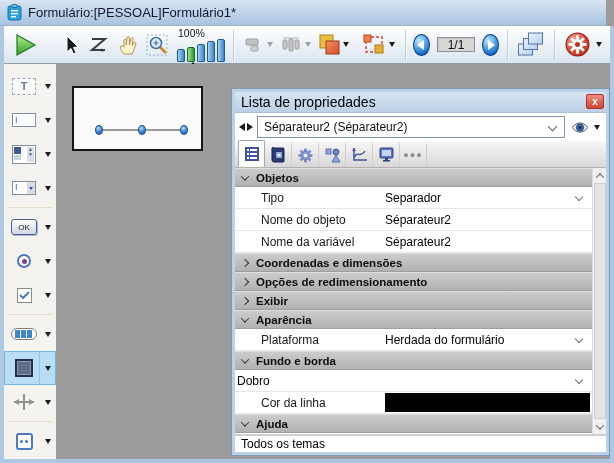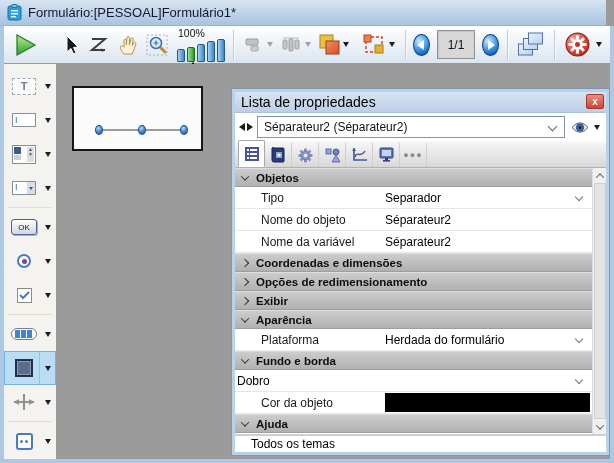--- a/index.html
+++ b/index.html
@@ -38,21 +38,21 @@
   .zbar { width:8px; border:1px solid #1f5c96; border-radius:2px 2px 1px 1px;
           background:linear-gradient(90deg,#a7d2f2,#3c86cc); }
   .zbar.green { border-color:#157015; background:linear-gradient(90deg,#9fe08f,#2a9c2a); }
   .zmark { position:absolute; left:13px; bottom:-4px; width:0; height:0;
            border-left:3px solid transparent; border-right:3px solid transparent; border-bottom:4px solid #000; }
   .navcircle { width:22px; height:22px; border-radius:50%; border:1px solid #0a3f85;
     background:radial-gradient(circle at 35% 30%, #cde8fc, #4aa0e8 45%, #1766c4 78%, #0c4fa0);
     display:flex; align-items:center; justify-content:center; }
   .tri-l { width:0;height:0;border-top:5px solid transparent;border-bottom:5px solid transparent;border-right:7px solid #fff; margin-right:2px;}
   .tri-r { width:0;height:0;border-top:5px solid transparent;border-bottom:5px solid transparent;border-left:7px solid #fff; margin-left:2px;}
-  .pagebox { width:52px; height:29px; margin:0 4px; background:#d7d7d7; border:1px solid #8f8f8f;
+  .pagebox { width:52px; height:15px; margin:0 4px; background:#d7d7d7; border:1px solid #8f8f8f;
     box-shadow:inset 1px 1px 0 #c6c6c6; display:flex; align-items:center; justify-content:center; font-size:12px; }
   
   .main { flex:1; display:flex; position:relative; overflow:hidden; }
   .sidebar { width:52px; background:#f4f3f0; padding-top:5px; display:flex; flex-direction:column; flex-shrink:0; }
   .tool-row { height:34px; display:flex; align-items:center; padding-left:5px; flex-shrink:0; }
   .tool-ic { width:30px; display:flex; align-items:center; justify-content:center; }
   .tool-dd { display:flex; align-items:center; justify-content:center; width:14px; height:100%; }
   .tool-row.sel { background:#b9ddf5; outline:1px solid #74b3e0; outline-offset:-1px; }
   .tool-row.sel .tool-dd { border-left:1px solid #8fc5ea; }
   .side-sep { height:1px; background:#e3ddcb; margin:2px 4px; flex-shrink:0; }
@@ -122,21 +122,21 @@
   .swatch { position:absolute; left:2px; right:2px; top:1px; bottom:1px; background:#000000; }
   
   .vscroll { position:absolute; right:0; top:0; bottom:0; width:14px; background:#f0f0f0; border-left:1px solid #dcdcdc; }
   .sb-btn { position:absolute; left:0; width:14px; height:15px; display:flex; align-items:center; justify-content:center; }
   .sb-up { top:0; } .sb-dn { bottom:0; }
   .sb-ar { width:6px; height:6px; border-right:1.6px solid #5a5a5a; border-bottom:1.6px solid #5a5a5a; }
   .sb-ar.up { transform:rotate(-135deg) translate(-1px,-1px); }
   .sb-ar.dn { transform:rotate(45deg) translate(-1px,-1px); }
   .sb-thumb { position:absolute; left:1px; width:12px; top:15px; bottom:15px; background:#e4e4e4; border:1px solid #cfcfcf; }
   .panel-footer { height:18px; flex-shrink:0; border-top:2px solid #cfcfcf; background:#fff;
-    display:flex; align-items:center; padding-left:16px; font-size:12px; color:#000; }
+    display:flex; align-items:center; padding-left:6px; font-size:12px; color:#000; }
 </style>
 </head>
 <body>
 
 <svg width="0" height="0" style="position:absolute">
   <defs>
     <linearGradient id="ggrn" x1="0" y1="0" x2="0" y2="1">
       <stop offset="0" stop-color="#b6ef8b"></stop>
         <stop offset="1" stop-color="#2f9e2f"></stop>
     </linearGradient>
@@ -547,21 +547,21 @@
               <i class="chev down"></i>
               <span>Fundo e borda</span>
             </div>
             <div class="prow">
               <span class="pvalue">
                 <span>Dobro</span>
                 <i class="vchev"></i>
               </span>
             </div>
             <div class="prow">
-              <span class="plabel">Cor da objeto</span>
+              <span class="plabel">Cor da linha</span>
               <span class="pvalue">
                 <i class="swatch"></i>
               </span>
             </div>
             <div class="srow">
               <i class="chev down"></i>
               <span>Ajuda</span>
             </div>
 
           </div>

